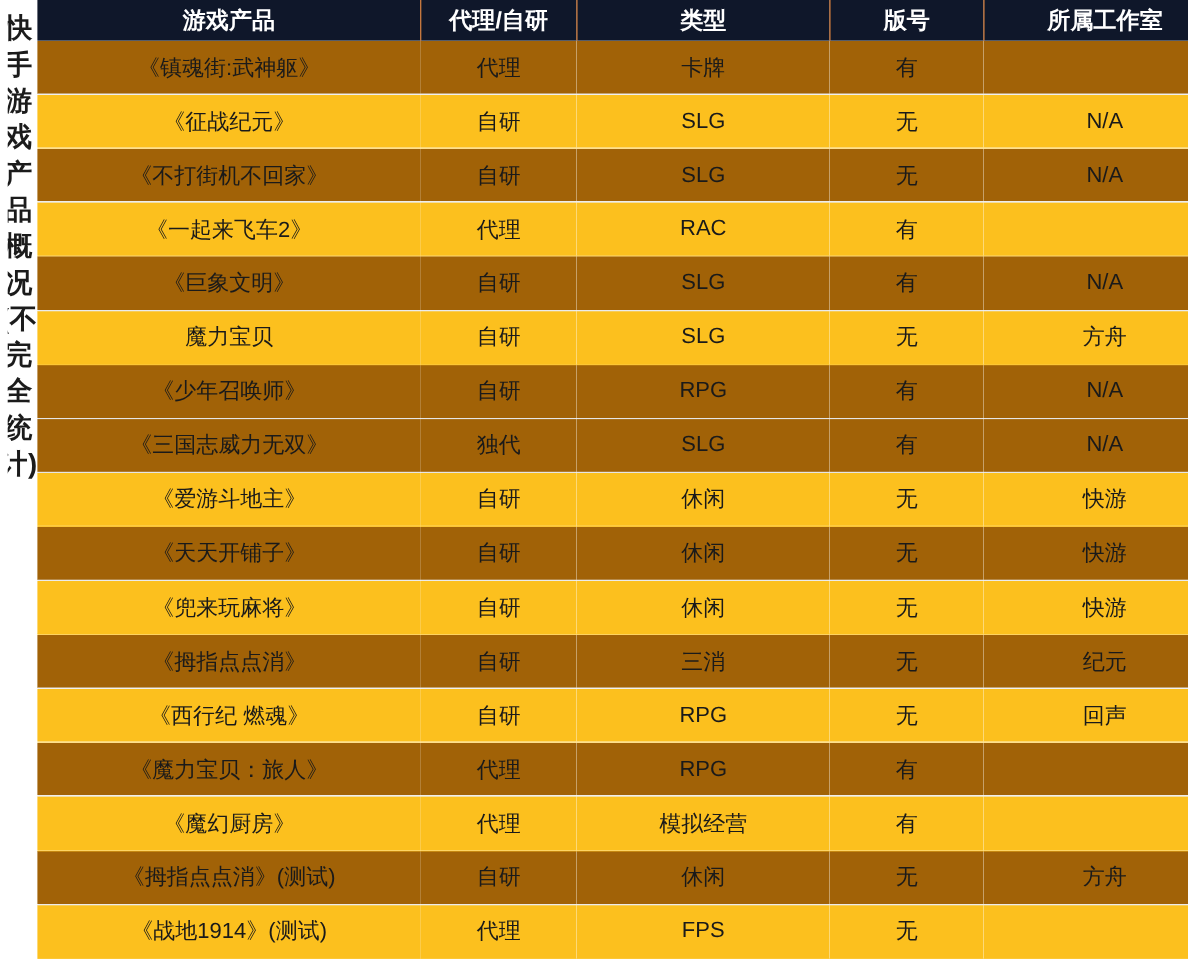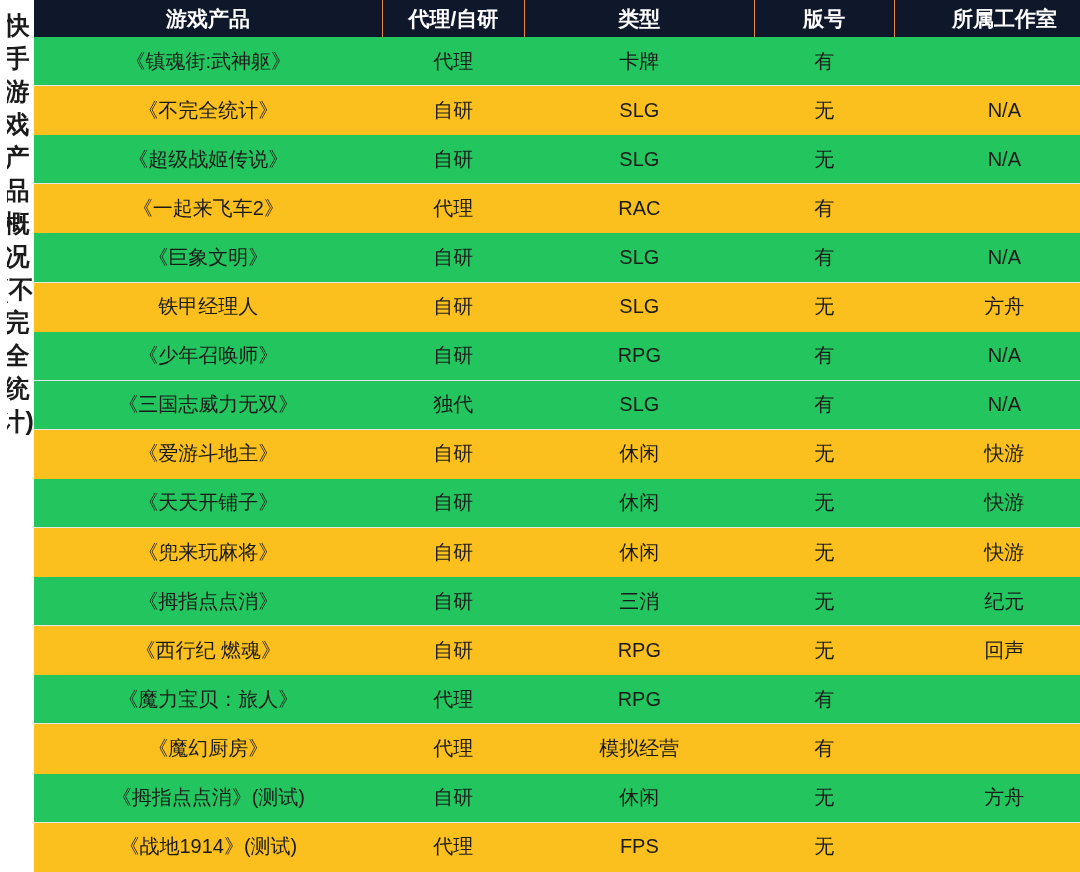--- a/index.html
+++ b/index.html
@@ -61,21 +61,21 @@
     height: 44px;
     font-size: 20px;
     text-align: center;
     padding: 0 2px;
     border-bottom: 1px solid #e6e6e6;
     white-space: nowrap;
     overflow: hidden;
     text-overflow: ellipsis;
   }
   tbody tr.odd td {
-    background: #22c55e;
+    background: #a16207;
     color: #1a1a1a;
     margin-left: 44px;
   }
   tbody tr.even td {
     background: #fcc01e;
     color: #1a1a1a;
     border-bottom: 1px solid #fcc01e;
   }
   tbody tr.even td.name,
   tbody tr.even td.val {
@@ -120,49 +120,49 @@
     </thead>
     <tbody id="tbody">
         <tr class="odd">
           <td class="name">《镇魂街:武神躯》</td>
           <td class="val">代理</td>
           <td class="val">卡牌</td>
           <td class="val">有</td>
           <td class="val"></td>
         </tr>
         <tr class="even">
-          <td class="name">《不完全统计》</td>
-          <td class="val">自研</td>
-          <td class="val">SLG</td>
-          <td class="val">无</td>
-          <td class="val">N/A</td>
-        </tr>
-        <tr class="odd">
-          <td class="name">《超级战姬传说》</td>
+          <td class="name">《征战纪元》</td>
+          <td class="val">自研</td>
+          <td class="val">SLG</td>
+          <td class="val">无</td>
+          <td class="val">N/A</td>
+        </tr>
+        <tr class="odd">
+          <td class="name">《不打街机不回家》</td>
           <td class="val">自研</td>
           <td class="val">SLG</td>
           <td class="val">无</td>
           <td class="val">N/A</td>
         </tr>
         <tr class="even">
           <td class="name">《一起来飞车2》</td>
           <td class="val">代理</td>
           <td class="val">RAC</td>
           <td class="val">有</td>
           <td class="val"></td>
         </tr>
         <tr class="odd">
           <td class="name">《巨象文明》</td>
           <td class="val">自研</td>
           <td class="val">SLG</td>
           <td class="val">有</td>
           <td class="val">N/A</td>
         </tr>
         <tr class="even">
-          <td class="name">铁甲经理人</td>
+          <td class="name">魔力宝贝</td>
           <td class="val">自研</td>
           <td class="val">SLG</td>
           <td class="val">无</td>
           <td class="val">方舟</td>
         </tr>
         <tr class="odd">
           <td class="name">《少年召唤师》</td>
           <td class="val">自研</td>
           <td class="val">RPG</td>
           <td class="val">有</td>

